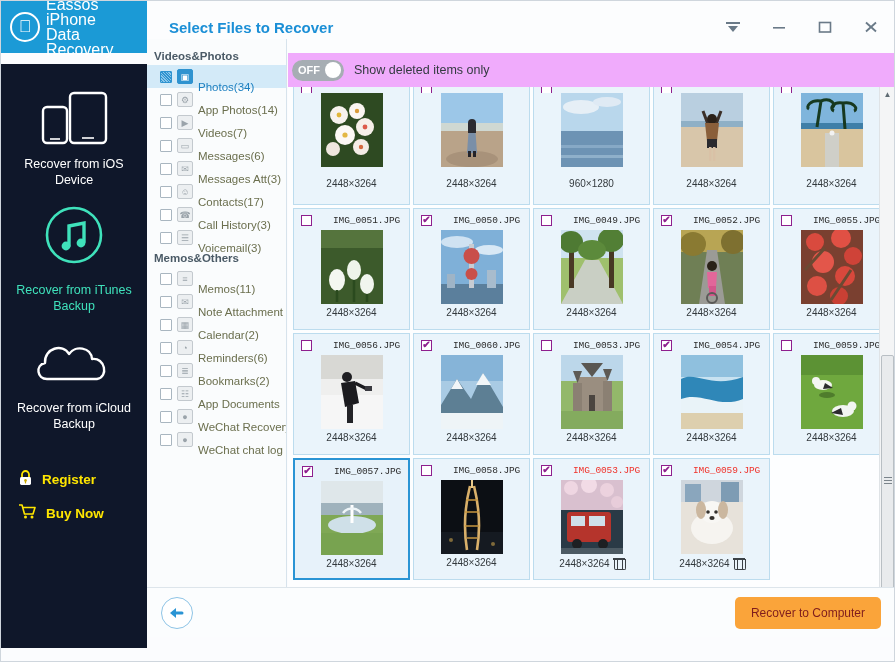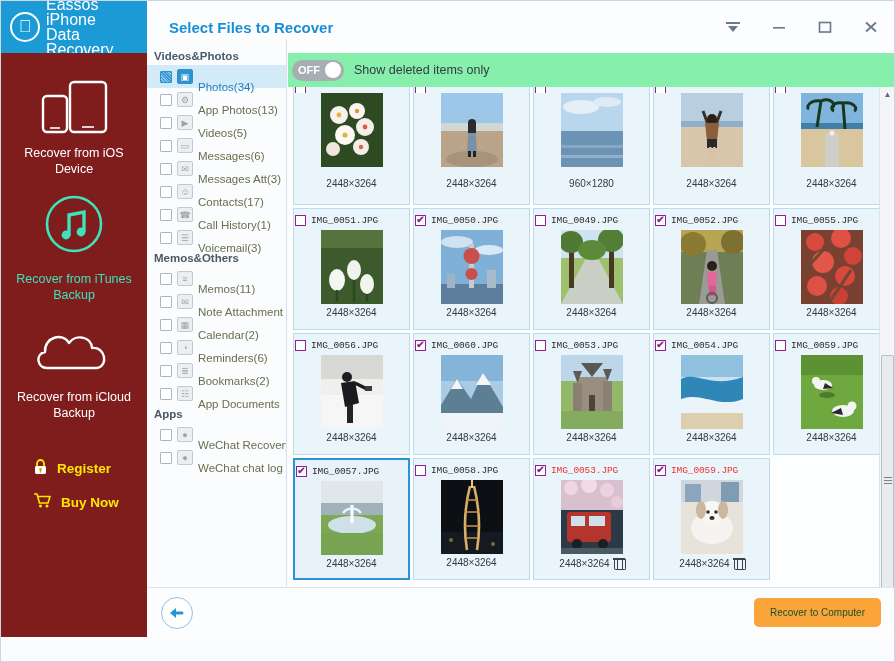--- a/index.html
+++ b/index.html
@@ -48,23 +48,23 @@
     color: #1b8fd6; font-size: 15px; font-weight: bold;
   }
   .win-ctrls { display: flex; align-items: center; padding-right: 12px; gap: 20px; }
   .win-btn {
     width: 26px; height: 26px; display: flex; align-items: center; justify-content: center;
     color: #6a7a88;
   }
 
   
   .sidebar {
-    position: absolute; left: 0; top: 52px; width: 146px; height: 584px;
-    background: #7f1d1d;
-    display: flex; flex-direction: column; align-items: flex-start;
+    position: absolute; left: 0; top: 63px; width: 146px; height: 584px;
+    background: #0f172a;
+    display: flex; flex-direction: column; align-items: center;
     padding-top: 22px;
   }
   .nav-item {
     width: 146px; display: flex; flex-direction: column; align-items: center;
     margin-bottom: 16px;
   }
   .nav-icon { height: 62px; display: flex; align-items: center; justify-content: center; }
   .nav-label {
     color: #ffffff; font-size: 12.5px; text-align: center;
     line-height: 16px; margin-top: 8px; width: 140px;
@@ -110,21 +110,21 @@
   .tlabel { overflow: hidden; text-overflow: clip; margin-top: 20px; }
 
   
   .content {
     position: absolute; left: 287px; top: 52px; width: 607px; height: 584px;
     background: #fdfeff;
   }
   .toolbar {
     position: absolute; left: 0; top: 0; width: 607px; height: 34px;
     display: flex; align-items: center; padding-left: 4px; gap: 10px;
-    background: #86efac;
+    background: #f0abfc;
   }
   .toggle {
     width: 52px; height: 21px; border-radius: 11px; background: #a6adb3;
     display: flex; align-items: center; justify-content: space-between;
     padding: 0 3px 0 6px; flex: 0 0 auto;
   }
   .toggle-text { color: #fff; font-size: 11px; font-weight: bold; }
   .toggle-knob { width: 16px; height: 16px; border-radius: 50%; background: #fff; }
   .toolbar-label { font-size: 12.5px; color: #333a40; }
 
@@ -138,22 +138,22 @@
     gap: 3px 3px;
     padding: 0 2px;
   }
   .cell {
     height: 122px; background: #eaf4fb; border: 1px solid #bcdcee;
     display: flex; flex-direction: column; align-items: center;
     padding-top: 3px; position: relative;
   }
   .cell.selected { border: 2px solid #2a94d4; background: #e7f2fa; }
   .cell-head {
-    width: 100%; display: flex; align-items: center; gap: 5px;
-    padding-left: 1px; height: 16px;
+    width: 100%; display: flex; align-items: center; gap: 21px;
+    padding-left: 7px; height: 16px;
   }
   .pcb {
     width: 11px; height: 11px; flex: 0 0 auto;
     border: 1.5px solid #8e1f8e; background: #fff;
     display: flex; align-items: center; justify-content: center;
   }
   .pcb.on { background: #fff; }
   .pcb.on:after {
     content: "\2714"; color: #8e1f8e; font-size: 10px; line-height: 10px;
     font-weight: bold;
@@ -209,22 +209,22 @@
     background: #fbfdfe; border-top: 1px solid #dde5eb;
     display: flex; align-items: center; padding: 0 14px;
   }
   .back-btn {
     width: 32px; height: 32px; border-radius: 50%;
     border: 1px solid #8ec4e6; background: #ffffff;
     display: flex; align-items: center; justify-content: center;
     color: #2a94d4; font-size: 16px;
   }
   .recover-btn {
-    margin-left: auto; background: #faa43a; color: #14532d;
-    font-size: 10px; border-radius: 5px; padding: 9px 16px;
+    margin-left: auto; background: #faa43a; color: #7f1d1d;
+    font-size: 12px; border-radius: 5px; padding: 9px 16px;
     border: 0;
   }
 </style>
 </head>
 <body>
 
 <div id="app">
 
   <div class="titlebar">
     <div class="logo-box">
@@ -326,46 +326,46 @@
   <div class="tree">
       <div class="tree-group">Videos&amp;Photos</div>
       <div class="tree-item sel">
         <span class="cb on"></span>
         <span class="titem-icon photo">▣</span>
         <span class="tlabel">Photos(34)</span>
       </div>
       <div class="tree-item">
         <span class="cb"></span>
         <span class="titem-icon">⚙</span>
-        <span class="tlabel">App Photos(13)</span>
+        <span class="tlabel">App Photos(14)</span>
       </div>
       <div class="tree-item">
         <span class="cb"></span>
         <span class="titem-icon">▶</span>
-        <span class="tlabel">Videos(5)</span>
+        <span class="tlabel">Videos(7)</span>
       </div>
       <div class="tree-item">
         <span class="cb"></span>
         <span class="titem-icon">▭</span>
         <span class="tlabel">Messages(6)</span>
       </div>
       <div class="tree-item">
         <span class="cb"></span>
         <span class="titem-icon">✉</span>
         <span class="tlabel">Messages Att(3)</span>
       </div>
       <div class="tree-item">
         <span class="cb"></span>
         <span class="titem-icon">☺</span>
         <span class="tlabel">Contacts(17)</span>
       </div>
       <div class="tree-item">
         <span class="cb"></span>
         <span class="titem-icon">☎</span>
-        <span class="tlabel">Call History(1)</span>
+        <span class="tlabel">Call History(3)</span>
       </div>
       <div class="tree-item">
         <span class="cb"></span>
         <span class="titem-icon">☰</span>
         <span class="tlabel">Voicemail(3)</span>
       </div>
       <div class="tree-group">Memos&amp;Others</div>
       <div class="tree-item">
         <span class="cb"></span>
         <span class="titem-icon">≡</span>
@@ -389,21 +389,20 @@
       <div class="tree-item">
         <span class="cb"></span>
         <span class="titem-icon">≣</span>
         <span class="tlabel">Bookmarks(2)</span>
       </div>
       <div class="tree-item">
         <span class="cb"></span>
         <span class="titem-icon">☷</span>
         <span class="tlabel">App Documents</span>
       </div>
-      <div class="tree-group">Apps</div>
       <div class="tree-item">
         <span class="cb"></span>
         <span class="titem-icon">●</span>
         <span class="tlabel">WeChat Recovery</span>
       </div>
       <div class="tree-item">
         <span class="cb"></span>
         <span class="titem-icon">●</span>
         <span class="tlabel">WeChat chat log</span>
       </div>

